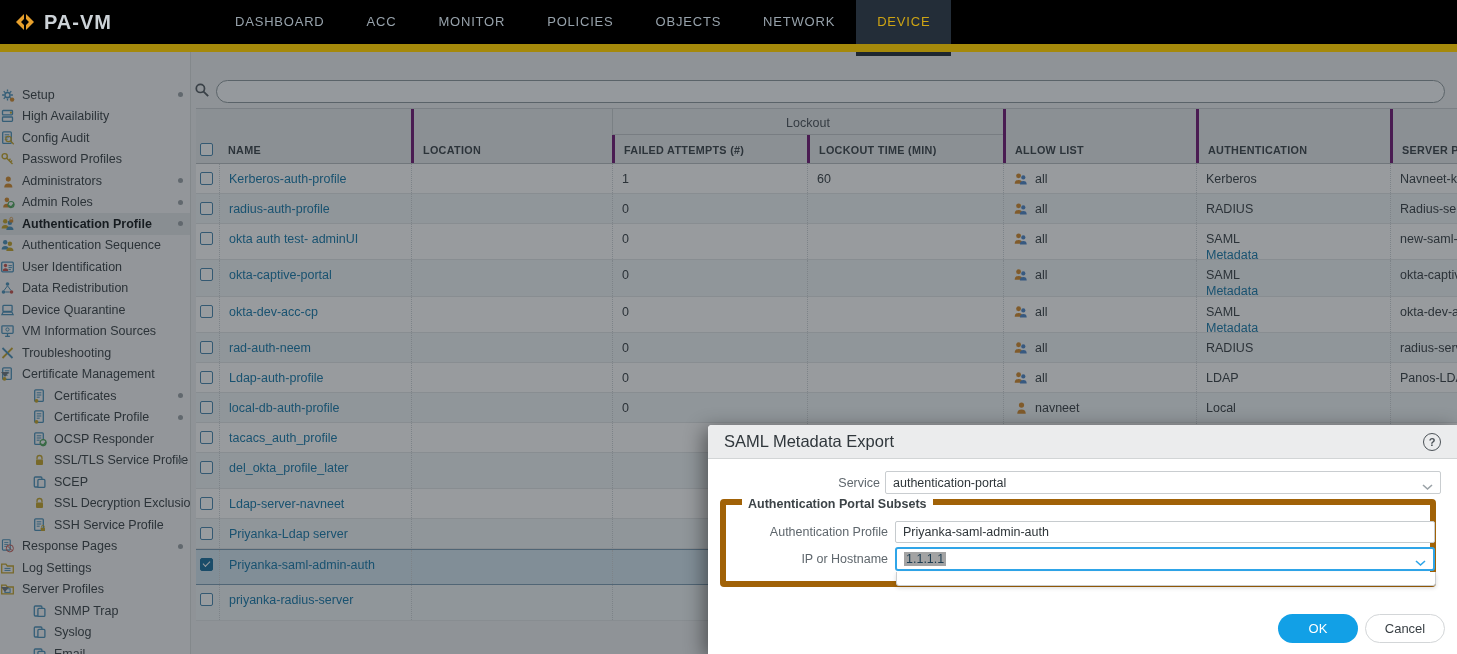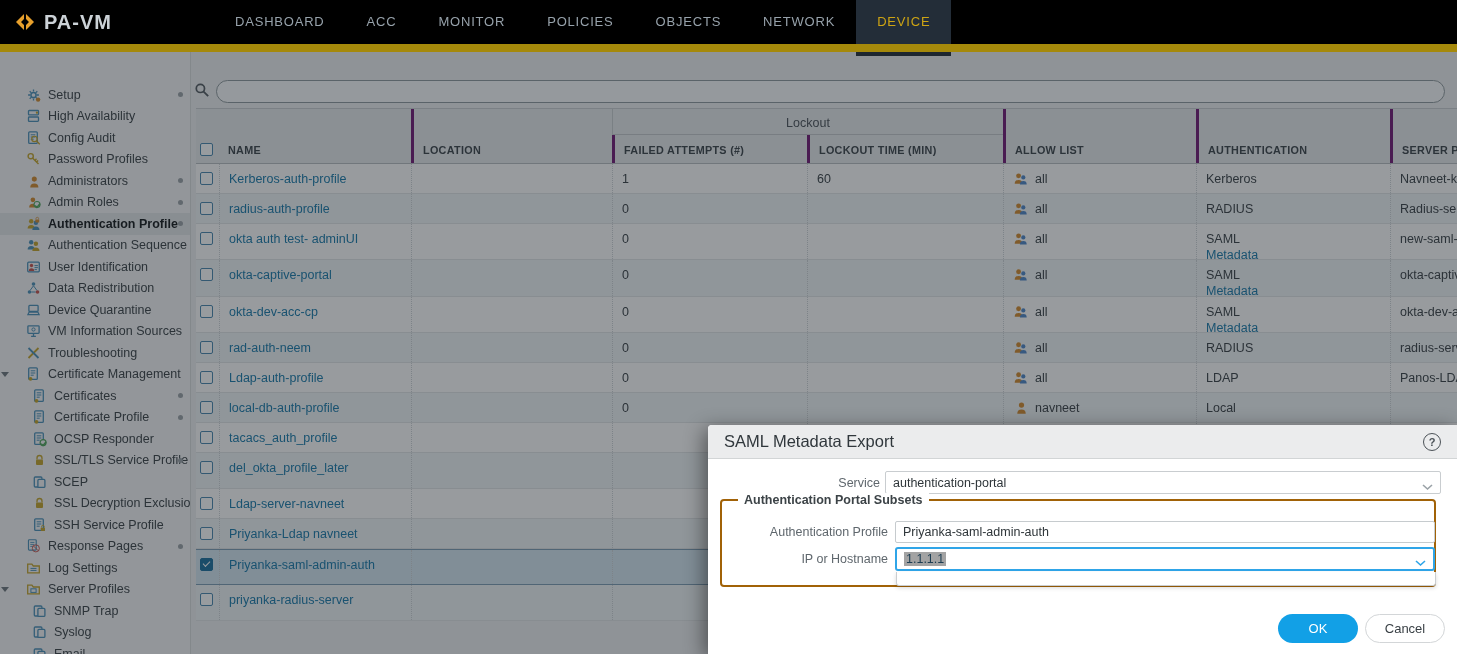--- a/index.html
+++ b/index.html
@@ -13,21 +13,21 @@
   #nav-tabs{display:flex;height:44px;}
   .tab{height:56px;line-height:44px;padding:0 21px;font-size:13px;letter-spacing:.8px;
        color:#97a2ab;cursor:pointer;}
   .tab.active{background:#232d38;color:#cda414;}
   #goldbar{position:absolute;left:0;top:44px;width:100%;height:8px;background:#a5890b;z-index:10;}
   
   #content{position:absolute;left:0;top:52px;width:100%;height:602px;background:#eceeef;}
   #sidebar{position:absolute;left:0;top:0;width:190px;height:602px;background:#f2f3f4;
            border-right:1px solid #d6d9da;overflow:hidden;}
   #sidebar-items{margin-top:32px;}
-  .sbi{display:flex;align-items:center;height:21.5px;padding-left:26px;position:relative;
+  .sbi{display:flex;align-items:center;height:21.5px;padding-left:0;position:relative;
        font-size:12.5px;color:#3b4247;cursor:pointer;white-space:nowrap;}
   .sbi.ind{padding-left:32px;}
   .sbi.sel{background:#e1e4e6;font-weight:bold;color:#15191c;}
   .sbi .ic{width:15px;height:14px;margin-right:7px;flex:none;display:flex;}
   .sbi .dot{position:absolute;right:7px;top:8px;width:5px;height:5px;border-radius:50%;background:#9aa1a6;}
   .sbi .caret{position:absolute;left:1px;top:8px;width:0;height:0;
        border-left:4px solid transparent;border-right:4px solid transparent;border-top:5px solid #6e767d;}
   #main{position:absolute;left:190px;top:0;right:0;height:602px;}
   
   #search-icon{position:absolute;left:4px;top:30px;}
@@ -74,21 +74,21 @@
   #dlg-help{position:absolute;right:16px;top:8px;width:16px;height:16px;border:1.5px solid #4b5257;
       border-radius:50%;color:#4b5257;font-size:11px;font-weight:bold;display:flex;
       align-items:center;justify-content:center;cursor:pointer;}
   .dlabel{position:absolute;left:0;width:172px;text-align:right;font-size:12.5px;color:#5f676d;}
   .combo{position:absolute;box-sizing:border-box;background:#fff;border:1px solid #c9cdd0;
       border-radius:2px;display:flex;align-items:center;padding:0 22px 0 7px;font-size:12.5px;
       color:#2e3539;cursor:pointer;}
   .combo .chev{position:absolute;right:7px;top:50%;margin-top:-3px;}
   #svc-combo{left:177px;top:46px;width:556px;height:23px;align-items:center;}
   #fieldset{position:absolute;left:12px;top:74px;width:716px;height:88px;box-sizing:border-box;
-      border:2px solid #a16207;border-radius:4px;}
+      border:6px solid #a16207;border-radius:4px;}
   #legend{position:absolute;left:16px;top:-8px;background:#fff;padding:0 6px;font-size:12.5px;
       font-weight:bold;color:#3c4347;}
   #ap-label{top:100px;width:180px;}
   #ip-label{top:127px;width:180px;}
   #ap-input{position:absolute;left:187px;top:96px;width:540px;height:22px;box-sizing:border-box;
       border:1px solid #c6cbce;border-radius:2px;font-size:12.5px;color:#2e3539;padding:0 7px;
       outline:none;font-family:inherit;background:#fff;}
   #ip-combo{left:187px;top:122px;width:540px;height:24px;border:2px solid #2fa5e8;border-radius:3px;}
   #ip-combo .selval{background:#a3a3a3;padding:0 2px;color:#1d3d52;}
   #ip-dropdown{position:absolute;left:188px;top:147px;width:538px;height:13px;background:#fff;
@@ -672,21 +672,21 @@
             <div class="tc"><a href="#">Ldap-server-navneet</a></div>
             <div class="tc"></div>
             <div class="tc"></div>
             <div class="tc"></div>
             <div class="tc"></div>
             <div class="tc"></div>
             <div class="tc"></div>
           </div>
           <div class="trow even" style="height: 30px;">
             <div class="tc cbcell"><span class="cb"></span></div>
-            <div class="tc"><a href="#">Priyanka-Ldap navneet</a></div>
+            <div class="tc"><a href="#">Priyanka-Ldap server</a></div>
             <div class="tc"></div>
             <div class="tc"></div>
             <div class="tc"></div>
             <div class="tc"></div>
             <div class="tc"></div>
             <div class="tc"></div>
           </div>
           <div class="trow odd selrow" style="height: 36px;">
             <div class="tc cbcell"><span class="cb on"><i class="tick"></i></span></div>
             <div class="tc"><a href="#">Priyanka-saml-admin-auth</a></div>

